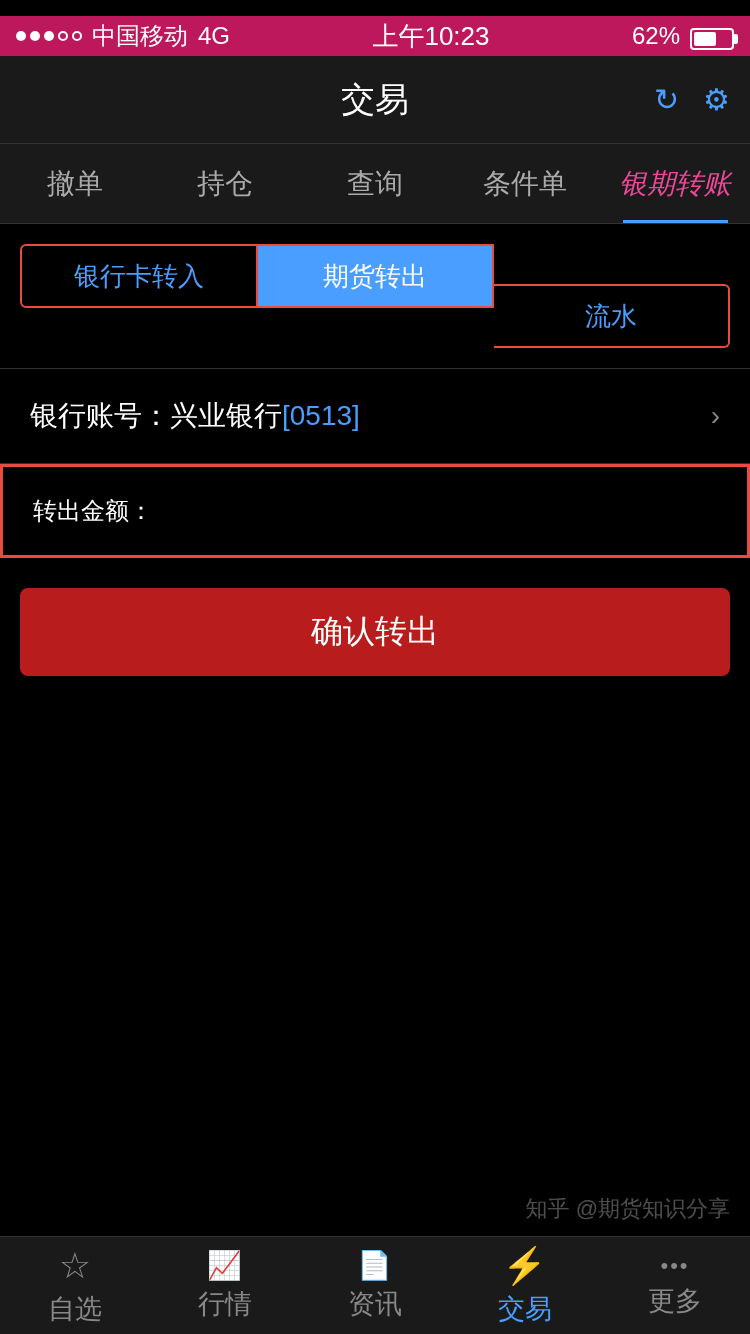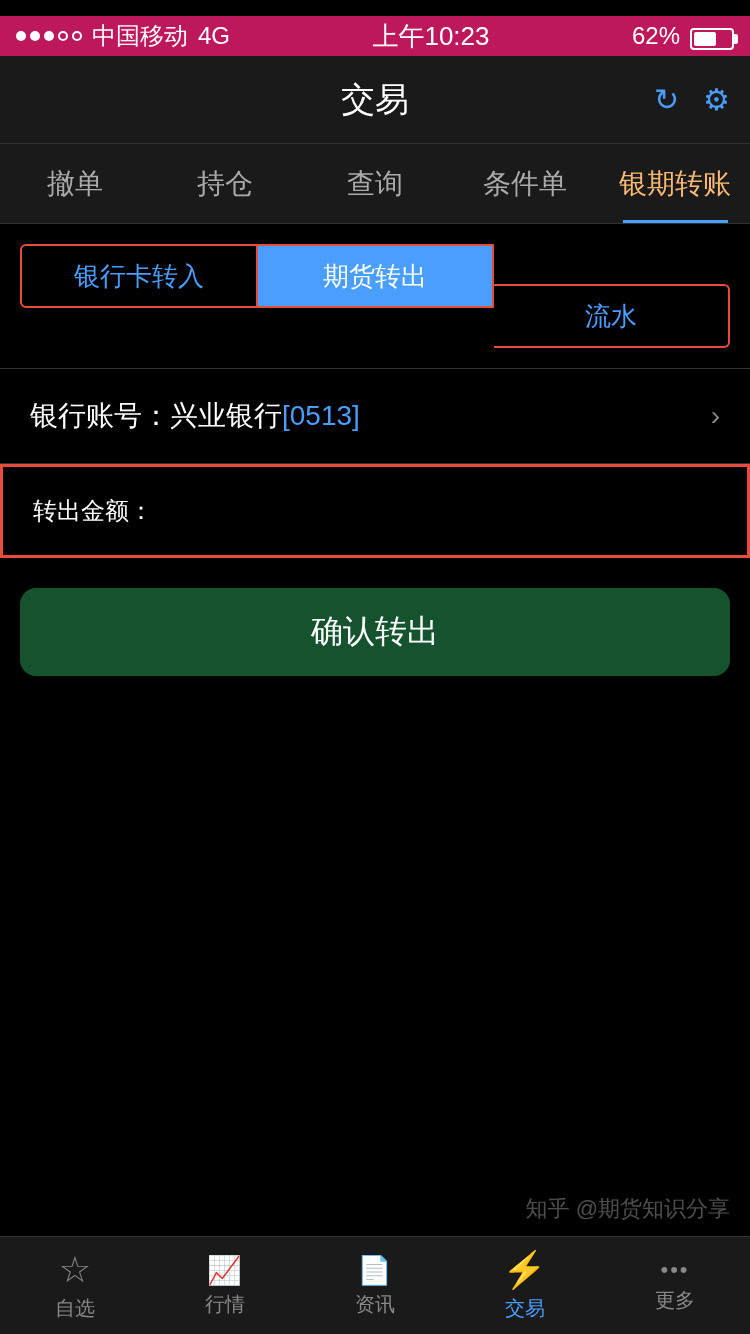--- a/index.html
+++ b/index.html
@@ -95,21 +95,22 @@
       font-size: 28px;
       color: #aaa;
       cursor: pointer;
       height: 100%;
       display: flex;
       align-items: center;
       justify-content: center;
       position: relative;
     }
     .nav-tab.active {
-      color: #fdba74;
+      color: #ec4899;
+      font-style: italic;
     }
     .nav-tab.active::after {
       content: '';
       position: absolute;
       bottom: 0;
       left: 15%;
       width: 70%;
       height: 3px;
       background: #4a9eff;
     }
@@ -200,22 +201,22 @@
       outline: none;
       color: #fff;
       font-size: 28px;
       padding-left: 10px;
     }
 
     
     .confirm-btn {
       margin: 30px 20px;
       height: 88px;
-      background: #14532d;
-      border-radius: 16px;
+      background: #b91c1c;
+      border-radius: 8px;
       display: flex;
       align-items: center;
       justify-content: center;
       font-size: 32px;
       color: #fff;
       cursor: pointer;
       border: none;
       width: calc(100% - 40px);
     }
 
@@ -240,21 +241,21 @@
       cursor: pointer;
     }
     .bottom-icon {
       font-size: 36px;
       color: #888;
     }
     .bottom-icon.active {
       color: #4a9eff;
     }
     .bottom-label {
-      font-size: 20px;
+      font-size: 27px;
       color: #888;
     }
     .bottom-label.active {
       color: #4a9eff;
     }
 
     
     .watermark {
       position: fixed;
       bottom: 110px;

